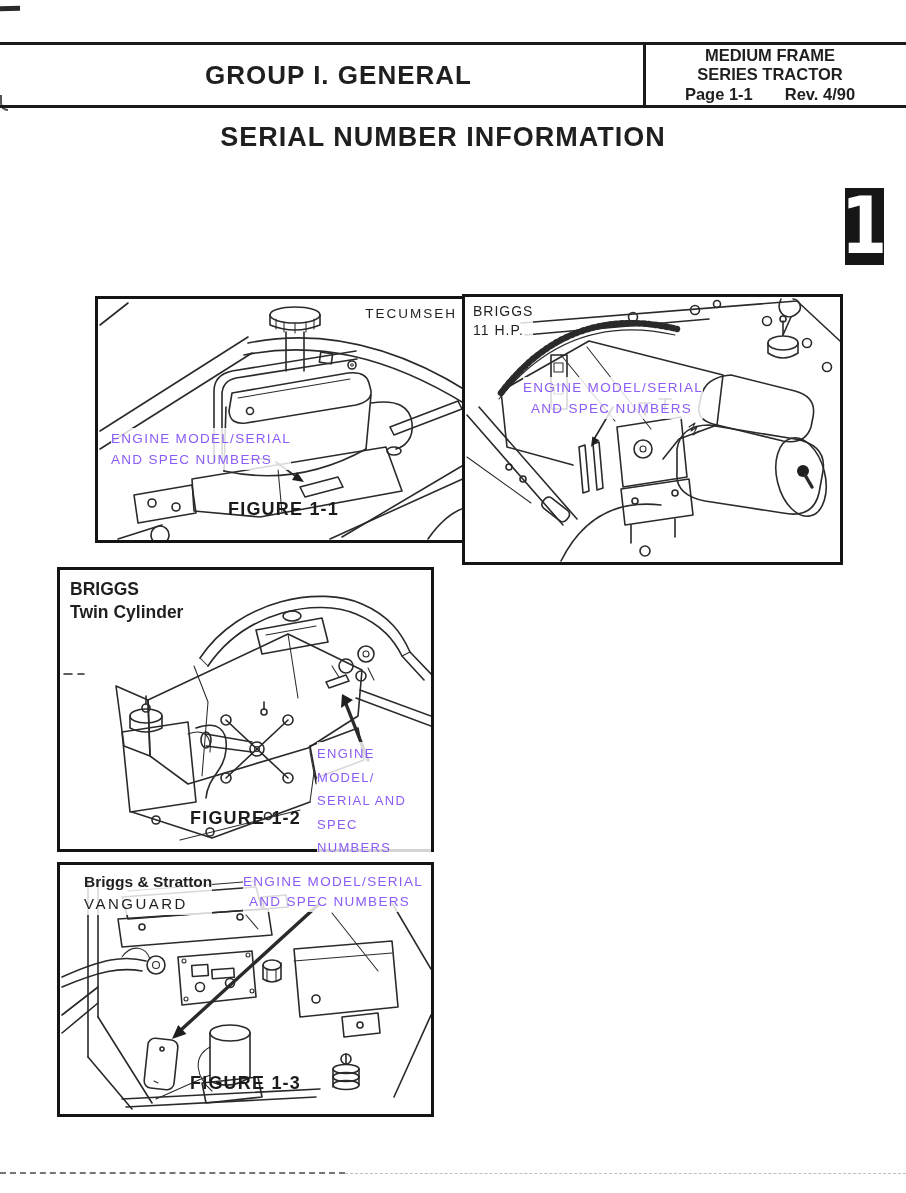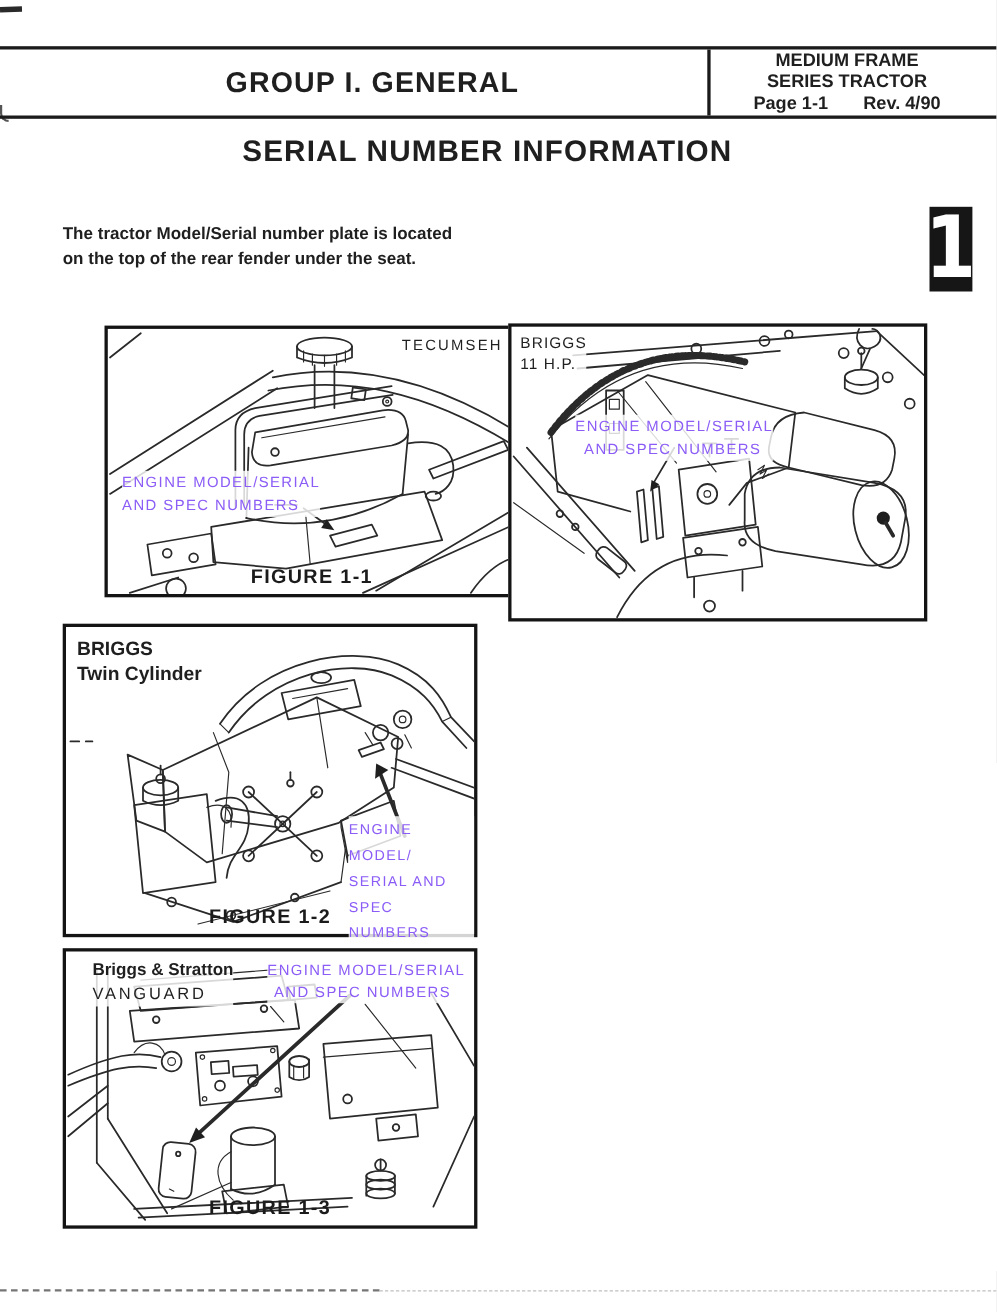--- a/index.html
+++ b/index.html
@@ -47,21 +47,21 @@
     transform-origin:center; }
   .side-tab span { display:block; transform:scaleX(.85); }
   
   .figure { position:absolute; border:3px solid #141414; background:#fff; box-sizing:border-box; }
   #fig11 { left:57px;  top:296px; width:377px; height:247px;margin-left:38px; }
   #fig14 { left:462px; top:294px; width:381px; height:271px; }
   #fig12 { left:57px;  top:567px; width:377px; height:285px; }
   #fig13 { left:57px;  top:862px; width:377px; height:255px; }
   .figure svg { position:absolute; left:0; top:0; width:100%; height:100%; }
   .fig-caption {
-    position:absolute; left:0; right:0; bottom:5px; text-align:center;
+    position:absolute; left:0; right:0; bottom:20px; text-align:center;
     font-size:18px; font-weight:600; letter-spacing:1.2px; color:#1b1b1b;
   }
   .fig-label {
     position:absolute; font-size:13.5px; letter-spacing:1.3px; line-height:21px;
     color:#8b5cf6; font-weight:500; background:rgba(255,255,255,.82);
   }
   .brand { position:absolute; color:#1f1f1f; background:rgba(255,255,255,.82); }
   .brand-light { font-size:14px; font-weight:500; letter-spacing:1px; line-height:19px; }
   .brand-bold { font-size:17.5px; font-weight:bold; line-height:23px; }
   .brand-mixed .l1 { font-size:15.5px; font-weight:600; line-height:22px; display:block; }
@@ -91,24 +91,20 @@
       <span>SERIES TRACTOR</span>
       <span class="pagerev">
         <span>Page 1-1</span>
         <span>Rev. 4/90</span>
       </span>
     </div>
   </div>
 
   <div class="section-title">SERIAL NUMBER INFORMATION</div>
 
-  <div class="intro">
-    <div>The tractor Model/Serial number plate is located</div>
-    <div>on the top of the rear fender under the seat.</div>
-  </div>
 
   <div class="side-tab">
     <span>1</span>
   </div>
 
   <div class="figure" id="fig11">
     <svg class="art" viewBox="0 0 371 241">
       <g>
         <path d="M2,132 L150,38"></path>
           <path d="M2,150 L154,54"></path>

